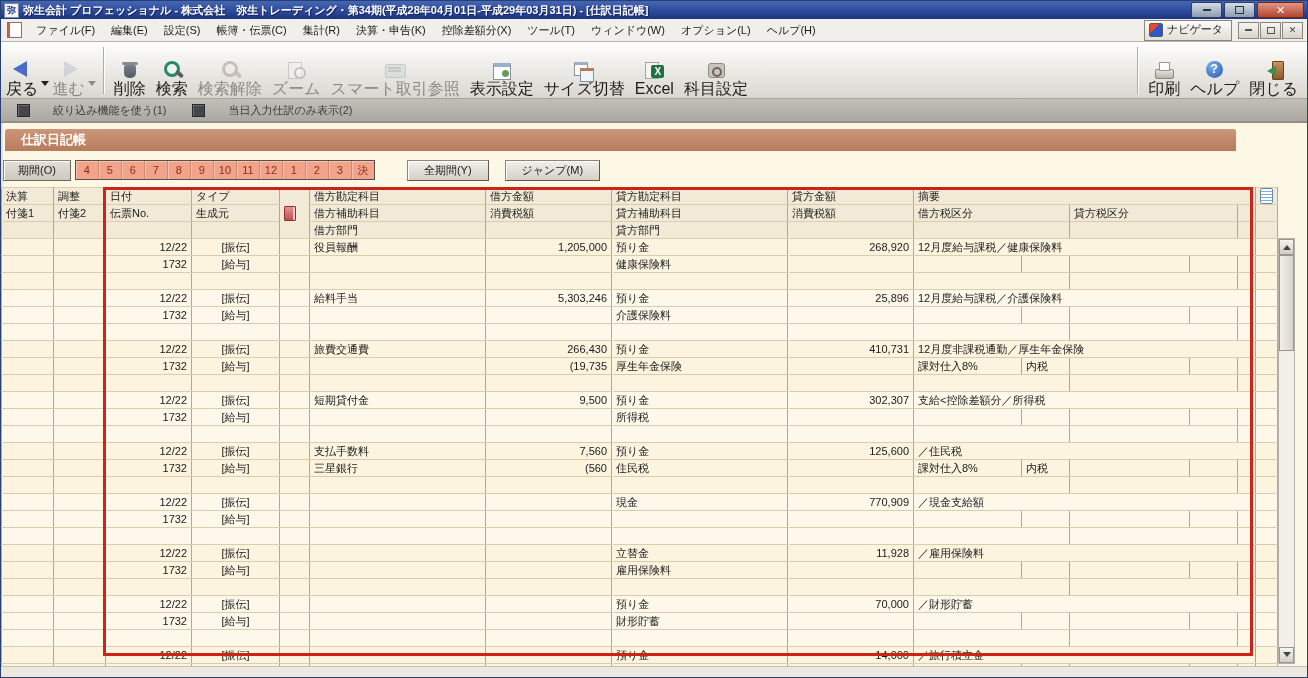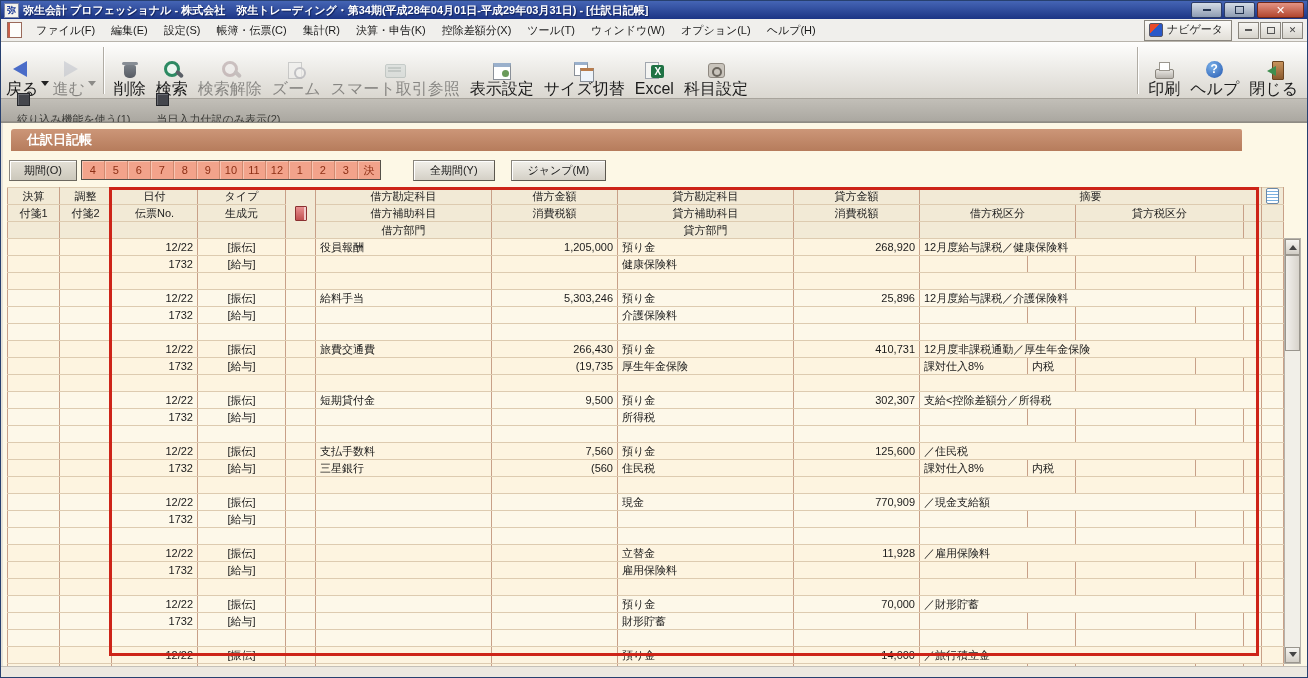--- a/index.html
+++ b/index.html
@@ -63,40 +63,40 @@
   .gi-account-settings-icon::before{content:"";position:absolute;left:5px;top:4px;width:15px;height:13px;background:#c9c4bc;border:1px solid #8e8880;border-radius:3px;}
   .gi-account-settings-icon::after{content:"";position:absolute;left:9px;top:8px;width:6px;height:6px;border:2px solid #6a655d;border-radius:50%;}
   .gi-print-icon::before{content:"";position:absolute;left:4px;top:10px;width:17px;height:8px;background:linear-gradient(#e8e6e2,#b8b4ae);border:1px solid #8a867e;border-radius:2px;}
   .gi-print-icon::after{content:"";position:absolute;left:8px;top:3px;width:9px;height:7px;background:#fff;border:1px solid #9a968e;}
   .gi-help-icon::before{content:"?";position:absolute;left:4px;top:2px;width:17px;height:17px;background:radial-gradient(circle at 35% 30%,#7ab0e8,#2458b0);color:#fff;font-weight:bold;font-size:12px;border-radius:50%;text-align:center;line-height:17px;}
   .gi-close-view-icon::before{content:"";position:absolute;left:11px;top:2px;width:10px;height:17px;background:linear-gradient(#c8935c,#8a5a2e);border:1px solid #6a4420;border-radius:1px;}
   .gi-close-view-icon::after{content:"";position:absolute;left:1px;top:7px;border:5px solid transparent;border-right:9px solid #3e8e4e;}
 
   
   .filterbar{height:22px;background:linear-gradient(#c2bfb8,#aba8a1);display:flex;align-items:center;gap:26px;padding:0 16px;color:#3c3c38;flex:0 0 auto;border-bottom:1px solid #96938c;}
-  .chk-group{display:flex;align-items:flex-start;gap:6px;flex-direction:column;}
+  .chk-group{display:flex;align-items:center;gap:23px;}
   .chk{width:11px;height:11px;background:#44464c;border:1px solid #26282c;box-shadow:inset 1px 1px 0 #6a6c72;}
 
   
-  .content{flex:1 1 auto;background:#fdf8e6;border-top:1px solid #8f8c84;padding:6px 0 0 6px;position:relative;overflow:hidden;box-shadow:inset 2px 0 0 #e6e2d8;}
+  .content{flex:1 1 auto;background:#fdf8e6;border-top:1px solid #8f8c84;padding:6px 0 0 0;position:relative;overflow:hidden;box-shadow:inset 2px 0 0 #e6e2d8;}
   .view-titlebar{width:1231px;height:22px;background:linear-gradient(#cc9678,#b67c5c);border-radius:3px 2px 0 0;color:#fff;font-weight:bold;font-size:13px;line-height:22px;padding-left:16px;box-sizing:border-box;margin-left:4px;}
   .period-row{display:flex;align-items:center;margin:8px 0 6px 2px;height:22px;}
   .period-chip{background:linear-gradient(#e4e0d6,#ccc8bc);border:1px solid #8a867e;border-right-color:#6c685f;border-bottom-color:#6c685f;box-shadow:inset 1px 1px 0 #fff;padding:2px 14px;margin-right:4px;}
   .months{display:flex;border:1px solid #55514a;background:#f2a38b;}
   .month-btn{width:22px;height:18px;line-height:18px;text-align:center;color:#8d2f15;border-right:1px solid #d08a70;box-shadow:inset 1px 1px 0 #f8c4b2;}
   .month-btn:last-child{border-right:none;}
   .push-btn{background:linear-gradient(#f2f0ea,#d4d0c6);border:1px solid #8a867e;border-right-color:#5c584f;border-bottom-color:#5c584f;box-shadow:inset 1px 1px 0 #fff;padding:2px 16px;margin-left:32px;}
   .push-btn.jump{margin-left:16px;}
 
   
   .table-zone{position:relative;width:1294px;height:479px;overflow:hidden;}
   table.grid{border-collapse:collapse;table-layout:fixed;width:1276px;font-size:11px;}
   table.grid th,table.grid td{border-right:1px solid #c8a088;border-left:1px solid #c8a088;border-top:1px solid #ddcbb0;border-bottom:1px solid #ddcbb0;height:17px;padding:0 4px;overflow:hidden;white-space:nowrap;font-weight:normal;box-sizing:border-box;}
   table.grid{border:1px solid #8c7b62;}
-  thead th{background:#f2ead6;text-align:center;color:#222;}
+  thead th{background:#f2ead6;text-align:left;color:#222;}
   tbody td{background:#fdf6e3;}
   tbody tr:nth-child(6n+1) td,tbody tr:nth-child(6n+2) td,tbody tr:nth-child(6n+3) td{background:#fdf4e0;}
   tbody tr:nth-child(6n+4) td,tbody tr:nth-child(6n+5) td,tbody tr:nth-child(6n+6) td{background:#fdf8e9;}
   td.num{text-align:right;padding-right:5px;}
   td.ctr{text-align:center;}
   td.summary{padding-left:6px;}
   .memo-icon{display:inline-block;width:11px;height:14px;background:repeating-linear-gradient(#ffffff 0 2px,#7ab0e0 2px 3px);border:1px solid #6a88a8;border-radius:2px;vertical-align:middle;}
   .slip-icon{display:inline-block;width:10px;height:13px;background:linear-gradient(#e89090,#c05050);border:1px solid #8a3030;border-radius:1px;box-shadow:inset -2px 0 0 #f2cccc;vertical-align:middle;}
   .red-rect{position:absolute;left:102px;top:0;width:1150px;height:469px;border:3px solid #cd2418;pointer-events:none;box-sizing:border-box;}
 

